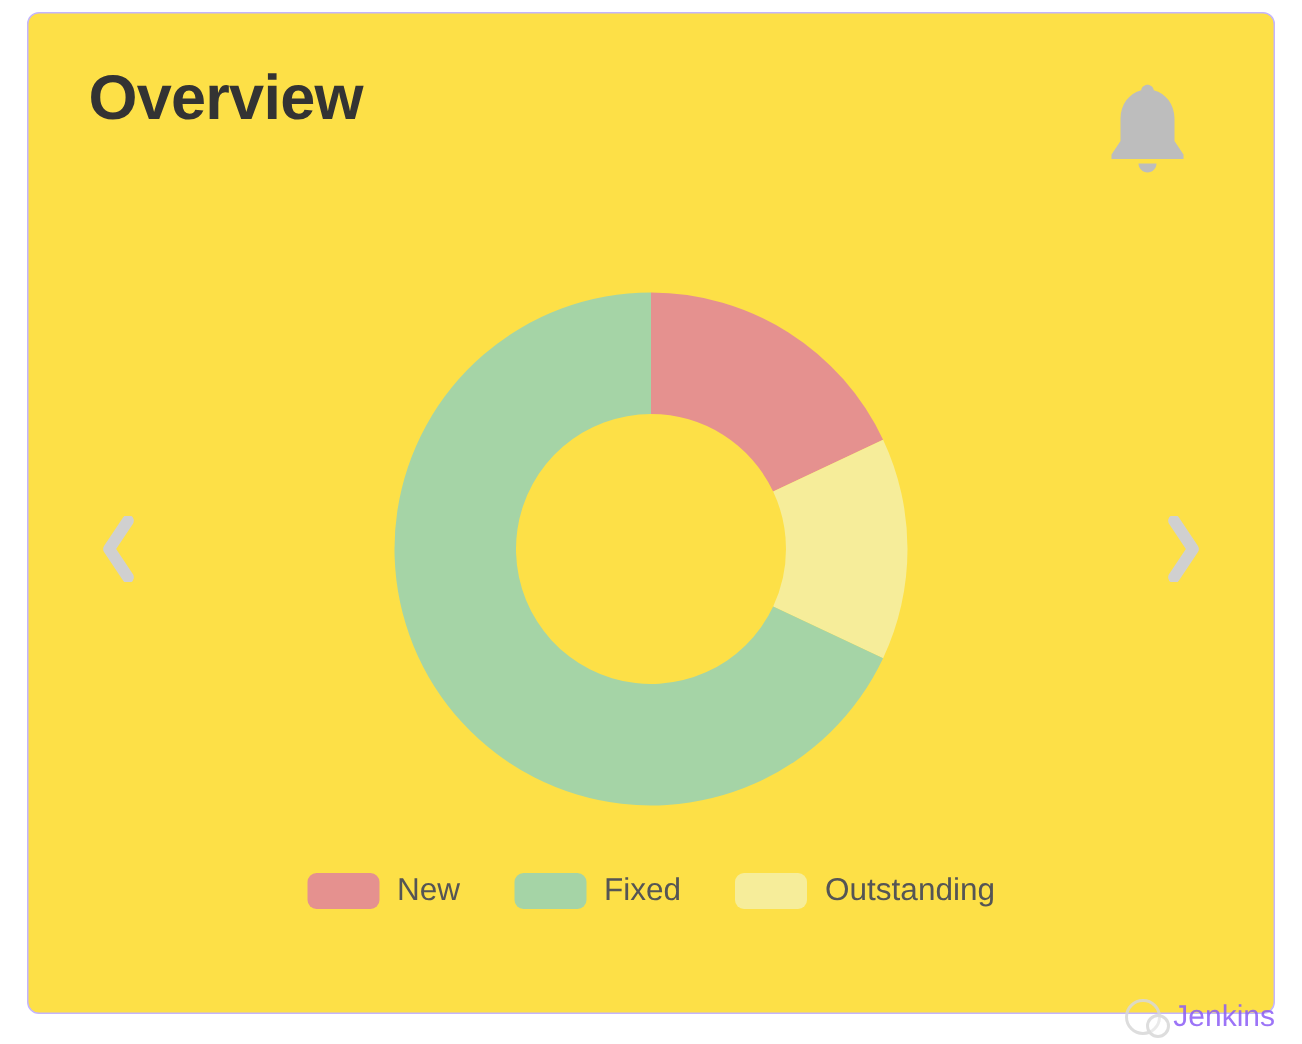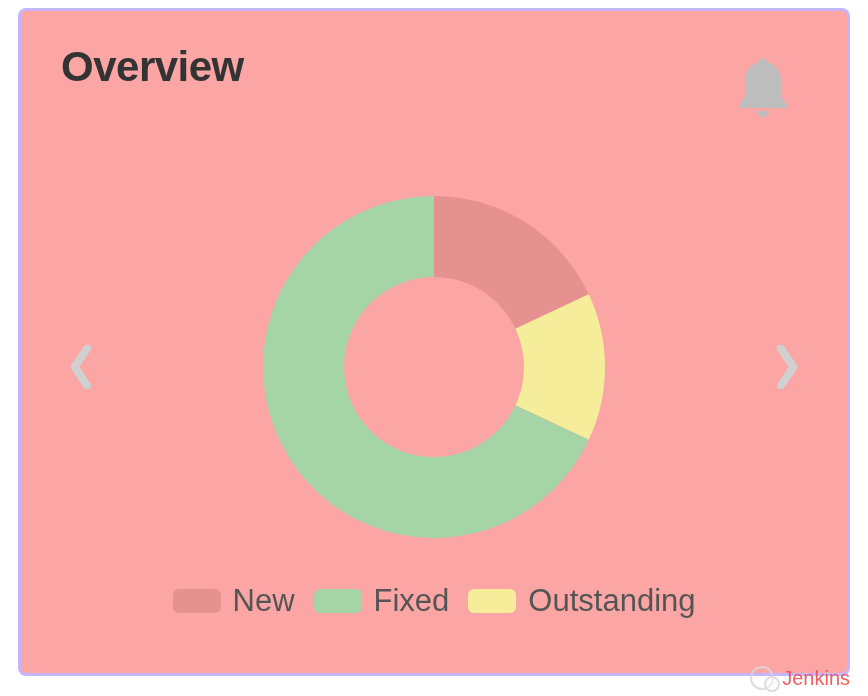--- a/index.html
+++ b/index.html
@@ -13,24 +13,24 @@
       width: 868px;
       height: 696px;
       position: relative;
     }
     .card {
       position: absolute;
       left: 18px;
       top: 8px;
       width: 832px;
       height: 668px;
-      border: 3px solid #c4b5fd;
+      border: 1px solid #c4b5fd;
       border-radius: 8px;
       padding: 0;
-      background: #fca5a5;
+      background: #fde047;
     }
     .header {
       display: flex;
       justify-content: space-between;
       align-items: flex-start;
       padding: 32px 40px 0 40px;
     }
     .title {
       font-size: 42px;
       font-weight: 700;
@@ -71,43 +71,43 @@
     }
     .donut-svg {
       width: 360px;
       height: 360px;
       display: block;
     }
     .legend {
       display: flex;
       align-items: center;
       justify-content: center;
-      gap: 19px;
+      gap: 36px;
       margin-top: 36px;
-      font-size: 31px;
+      font-size: 21px;
       color: #555555;
     }
     .legend-item {
       display: flex;
       align-items: center;
       gap: 12px;
     }
     .swatch {
       width: 48px;
       height: 24px;
       border-radius: 6px;
     }
     .watermark {
       position: absolute;
       right: 18px;
       bottom: 6px;
       display: flex;
       align-items: center;
       gap: 8px;
-      color: #ef4444;
+      color: #8b5cf6;
       font-size: 20px;
       opacity: 0.85;
       pointer-events: none;
     }
     .wm-icon {
       width: 24px;
       height: 24px;
       border-radius: 50%;
       border: 2px solid #d8d8d8;
       position: relative;

